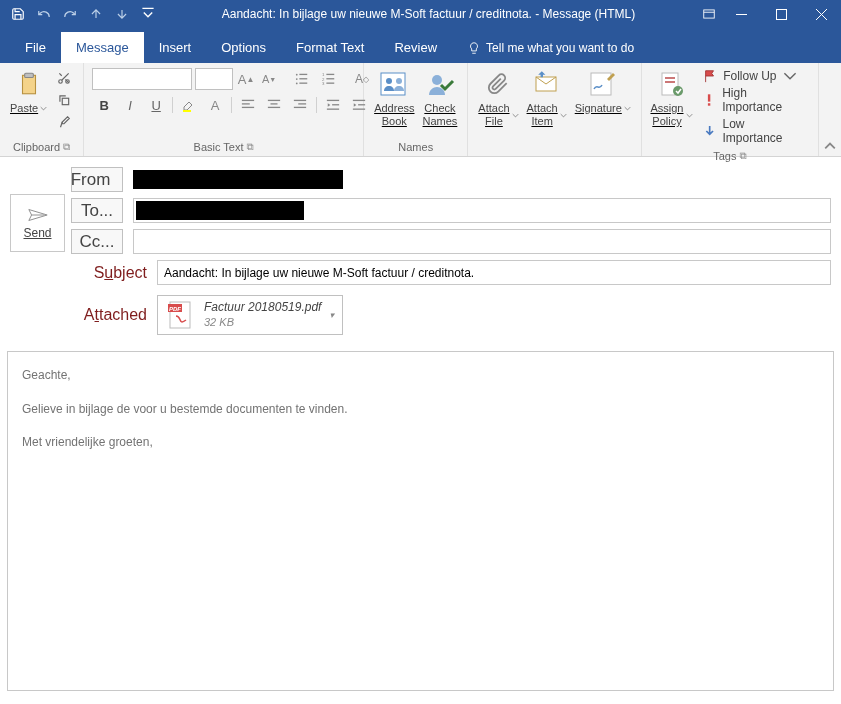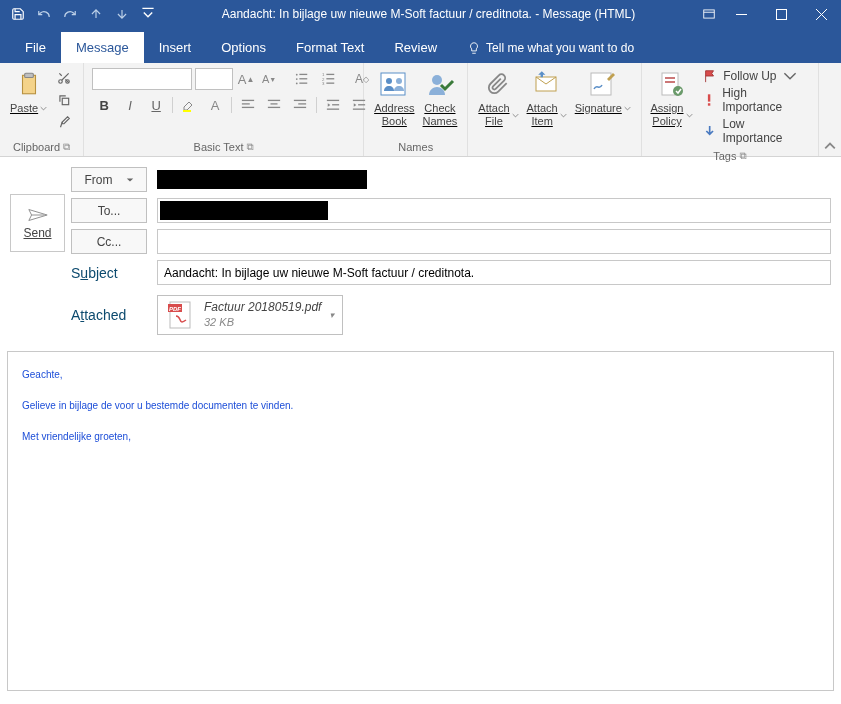--- a/index.html
+++ b/index.html
@@ -57,36 +57,36 @@
 
 
 .compose { padding: 10px 10px 0 10px; display: flex; gap: 6px; }
 .send-col { width: 55px; }
 .send-btn { border: 1px solid #c8c8c8; height: 58px; width: 55px; display: flex; flex-direction: column; align-items: center; justify-content: center; font-size: 12px; color: #444; cursor: pointer; gap: 3px; }
 .send-btn svg { width: 22px; height: 16px; }
 .send-btn span { text-decoration: underline; }
 
 .fields { flex: 1; }
 .field-row { display: flex; align-items: center; margin-bottom: 6px; gap: 10px; }
-.field-btn { width: 76px; height: 25px; border: 1px solid #c0c0c0; background: #f8f8f8; font-size: 12px; color: #444; cursor: pointer; display: flex; align-items: center; justify-content: center; gap: 13px; }
-.field-label { width: 76px; font-size: 14px; color: #0c4a6e; text-align: left; }
+.field-btn { width: 52px; height: 25px; border: 1px solid #c0c0c0; background: #f8f8f8; font-size: 17px; color: #444; cursor: pointer; display: flex; align-items: center; justify-content: center; gap: 13px; }
+.field-label { width: 76px; font-size: 16px; color: #7f1d1d; text-align: right; }
 .field-label span { text-decoration: underline; }
 .field-input { flex: 1; height: 25px; border: 1px solid #c8c8c8; padding: 2px 6px; font-size: 12px; }
 .redacted { background: #000; height: 19px; }
 .subject-row { margin-top: 6px; }
 
 .attach-row { display: flex; align-items: center; gap: 10px; margin-top: 10px; }
 .attachment { border: 1px solid #c0c0c0; display: flex; align-items: center; padding: 4px 8px; gap: 8px; cursor: pointer; font-style: italic; }
 .attachment .pdf-icon { width: 30px; height: 30px; position: relative; }
 .attachment .meta { font-size: 12px; color: #444; line-height: 15px; }
 .attachment .meta .size { color: #888; font-size: 11px; }
 .attachment .drop { color: #888; font-size: 9px; }
 
 
-.body-area { border: 1px solid #c8c8c8; margin: 16px 7px 7px 7px; height: 340px; padding: 16px 14px; font-size: 10px; color: #1d4ed8; line-height: 1.3; }
+.body-area { border: 1px solid #c8c8c8; margin: 16px 7px 7px 7px; height: 340px; padding: 16px 14px; font-size: 12px; color: #737373; line-height: 1.3; }
 .body-area p { margin-bottom: 18px; }
 
 svg { display: block; }
 </style>
 </head>
 <body>
 
 <div class="titlebar">
   <div class="qat">
     <div class="qat-btn">

